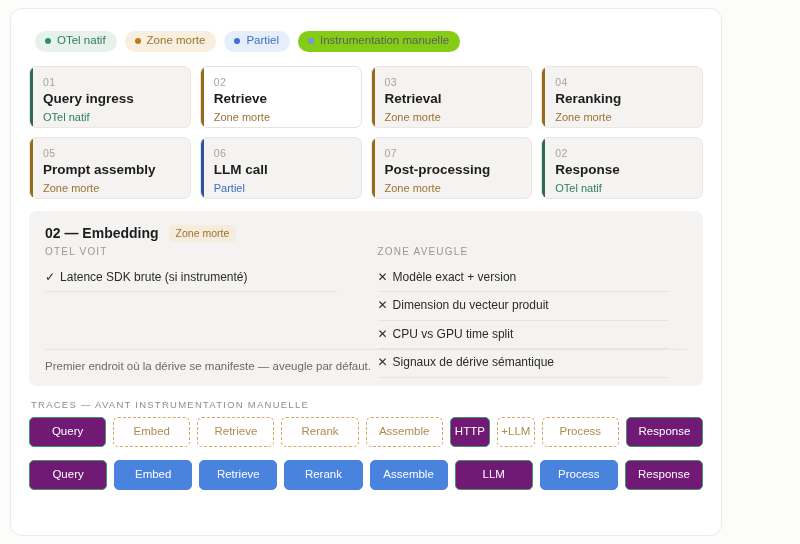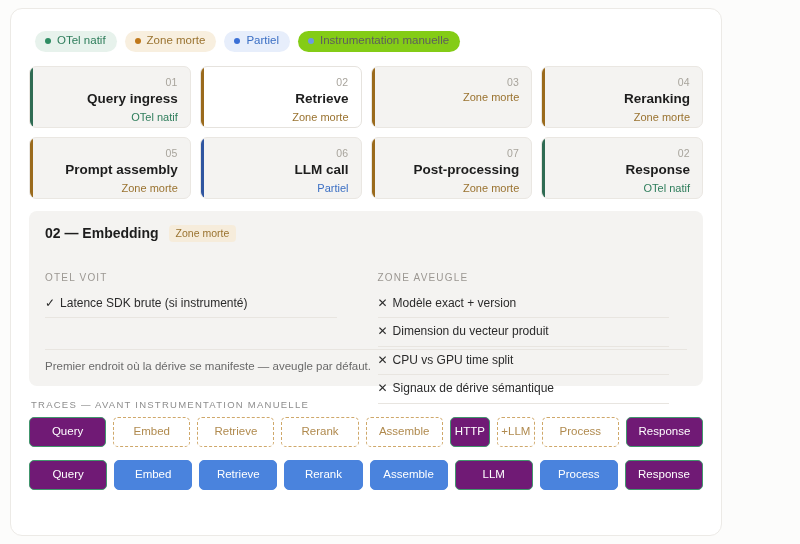--- a/index.html
+++ b/index.html
@@ -45,21 +45,20 @@
   .chip-partiel .dot { background: #3b70d6; }
   .chip-manuel { background: #84cc16; color: #5d5d5d; }
   .chip-manuel .dot { background: #6e9ae0; }
 
   
   .stage-grid {
     display: grid;
     grid-template-columns: repeat(4, 1fr);
     gap: 9px;
     margin-top: 14px;
-    text-align: right;
   }
   .stage-card {
     position: relative;
     background: #f4f3f1;
     border: 1px solid #eae7e2;
     border-radius: 7px;
     padding: 10px 12px 11px 13px;
     height: 62px;
     overflow: hidden;
   }
@@ -95,21 +94,21 @@
     height: 175px;
     position: relative;
   }
   .detail-head { display: flex; align-items: center; gap: 10px; }
   .detail-title { font-size: 14px; font-weight: bold; color: #1d1d1d; }
   .detail-badge {
     font-size: 10.5px; color: #9a7330;
     background: #f6ecdb; border-radius: 4px;
     padding: 3px 7px 4px 7px; line-height: 1;
   }
-  .detail-cols { display: flex; margin-top: 30px; gap: 23px; }
+  .detail-cols { display: flex; margin-top: 4px; gap: 23px; }
   .detail-col { flex: 1; padding-right: 18px; }
   .col-head {
     font-size: 10px; color: #9b9792;
     letter-spacing: 1.2px; margin-bottom: 7px;
   }
   .detail-item {
     font-size: 12px; color: #2b2b2b;
     padding: 6px 0 7px 0;
     border-bottom: 1px solid #e8e5e0;
     line-height: 1.2;
@@ -173,20 +172,21 @@
           <div class="stage-title">Query ingress</div>
           <div class="stage-tag tag-otel">OTel natif</div>
         </div>
         <div class="stage-card accent-zone active">
           <div class="stage-num">02</div>
           <div class="stage-title">Retrieve</div>
           <div class="stage-tag tag-zone">Zone morte</div>
         </div>
         <div class="stage-card accent-zone">
           <div class="stage-num">03</div>
+          <div class="stage-title">Retrieval</div>
           <div class="stage-tag tag-zone">Zone morte</div>
         </div>
         <div class="stage-card accent-zone">
           <div class="stage-num">04</div>
           <div class="stage-title">Reranking</div>
           <div class="stage-tag tag-zone">Zone morte</div>
         </div>
         <div class="stage-card accent-zone">
           <div class="stage-num">05</div>
           <div class="stage-title">Prompt assembly</div>

